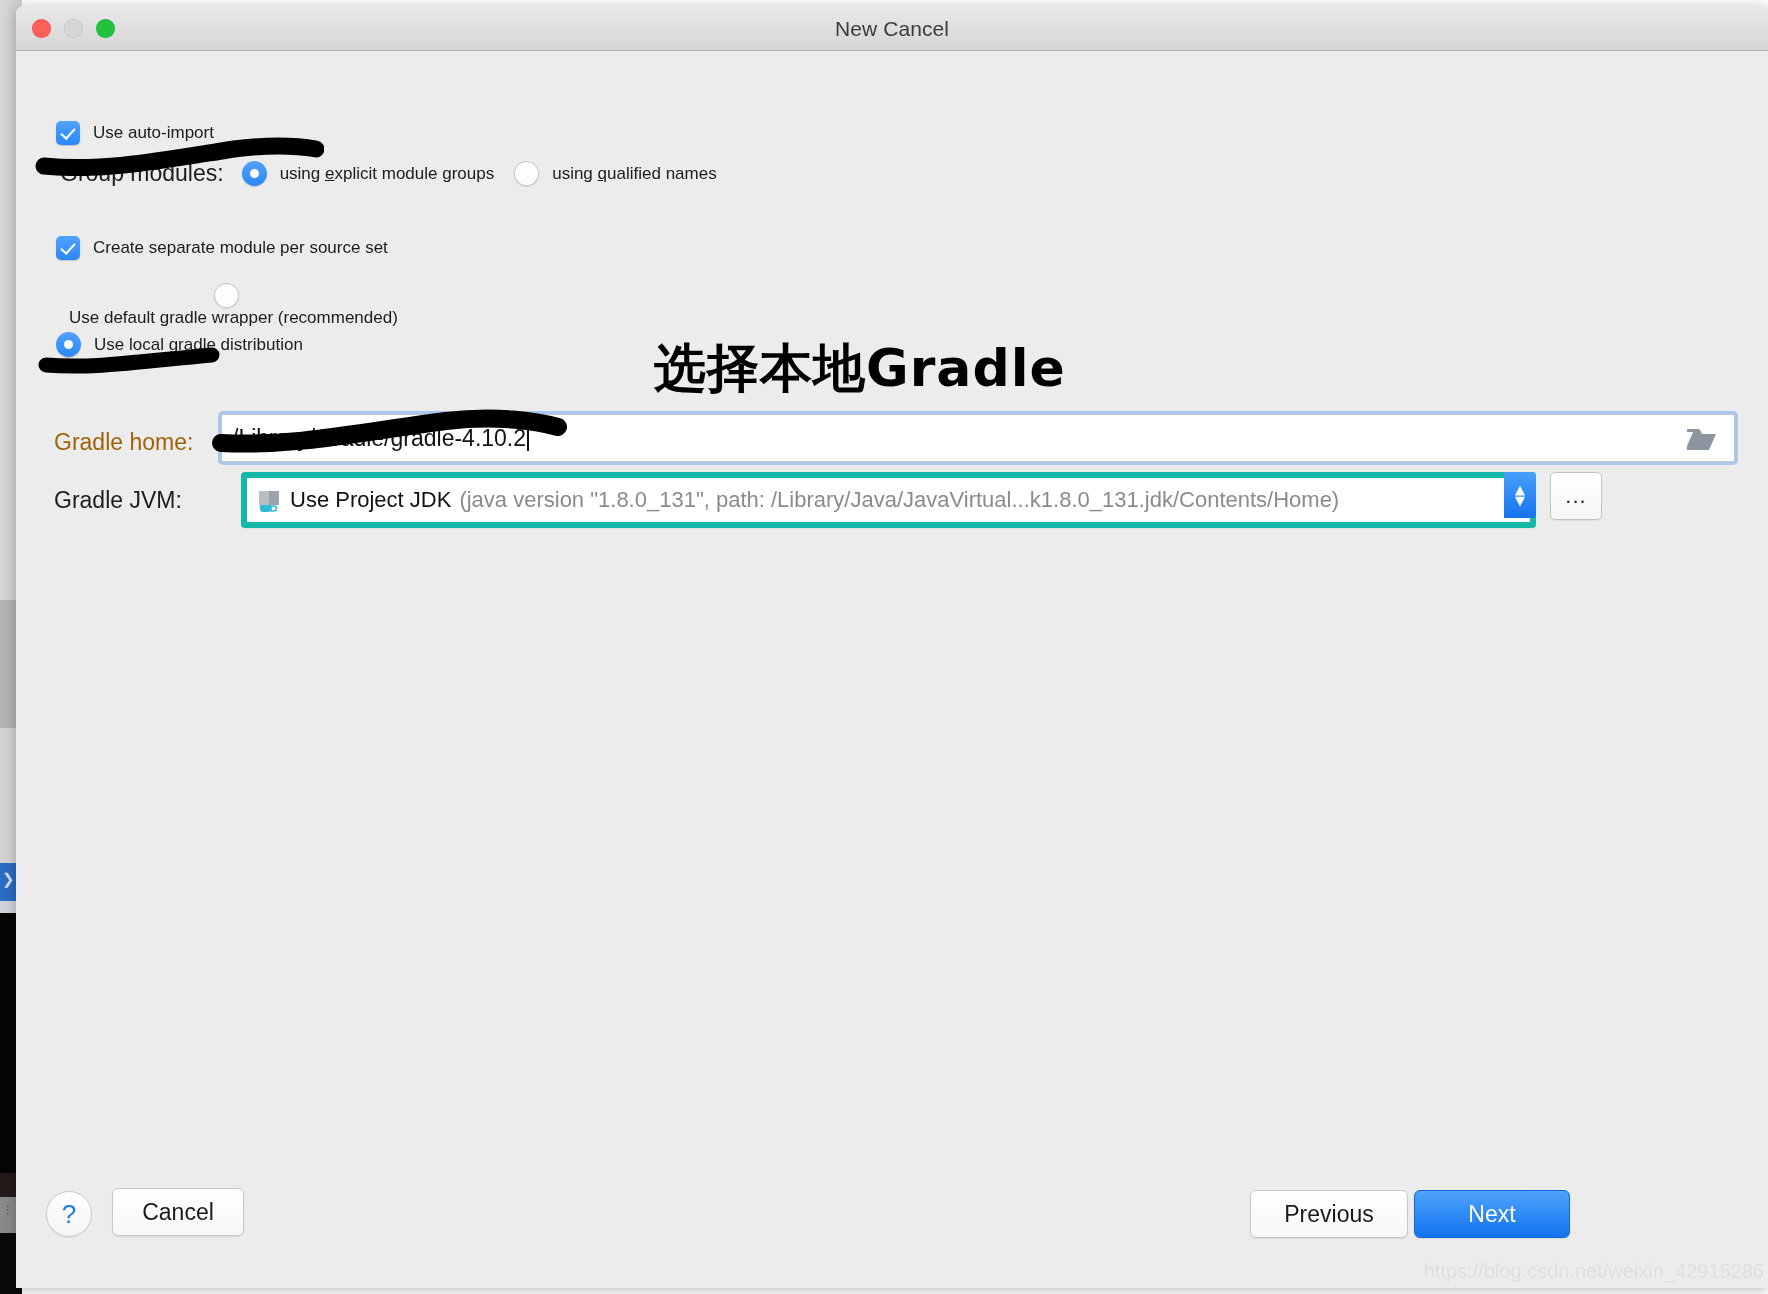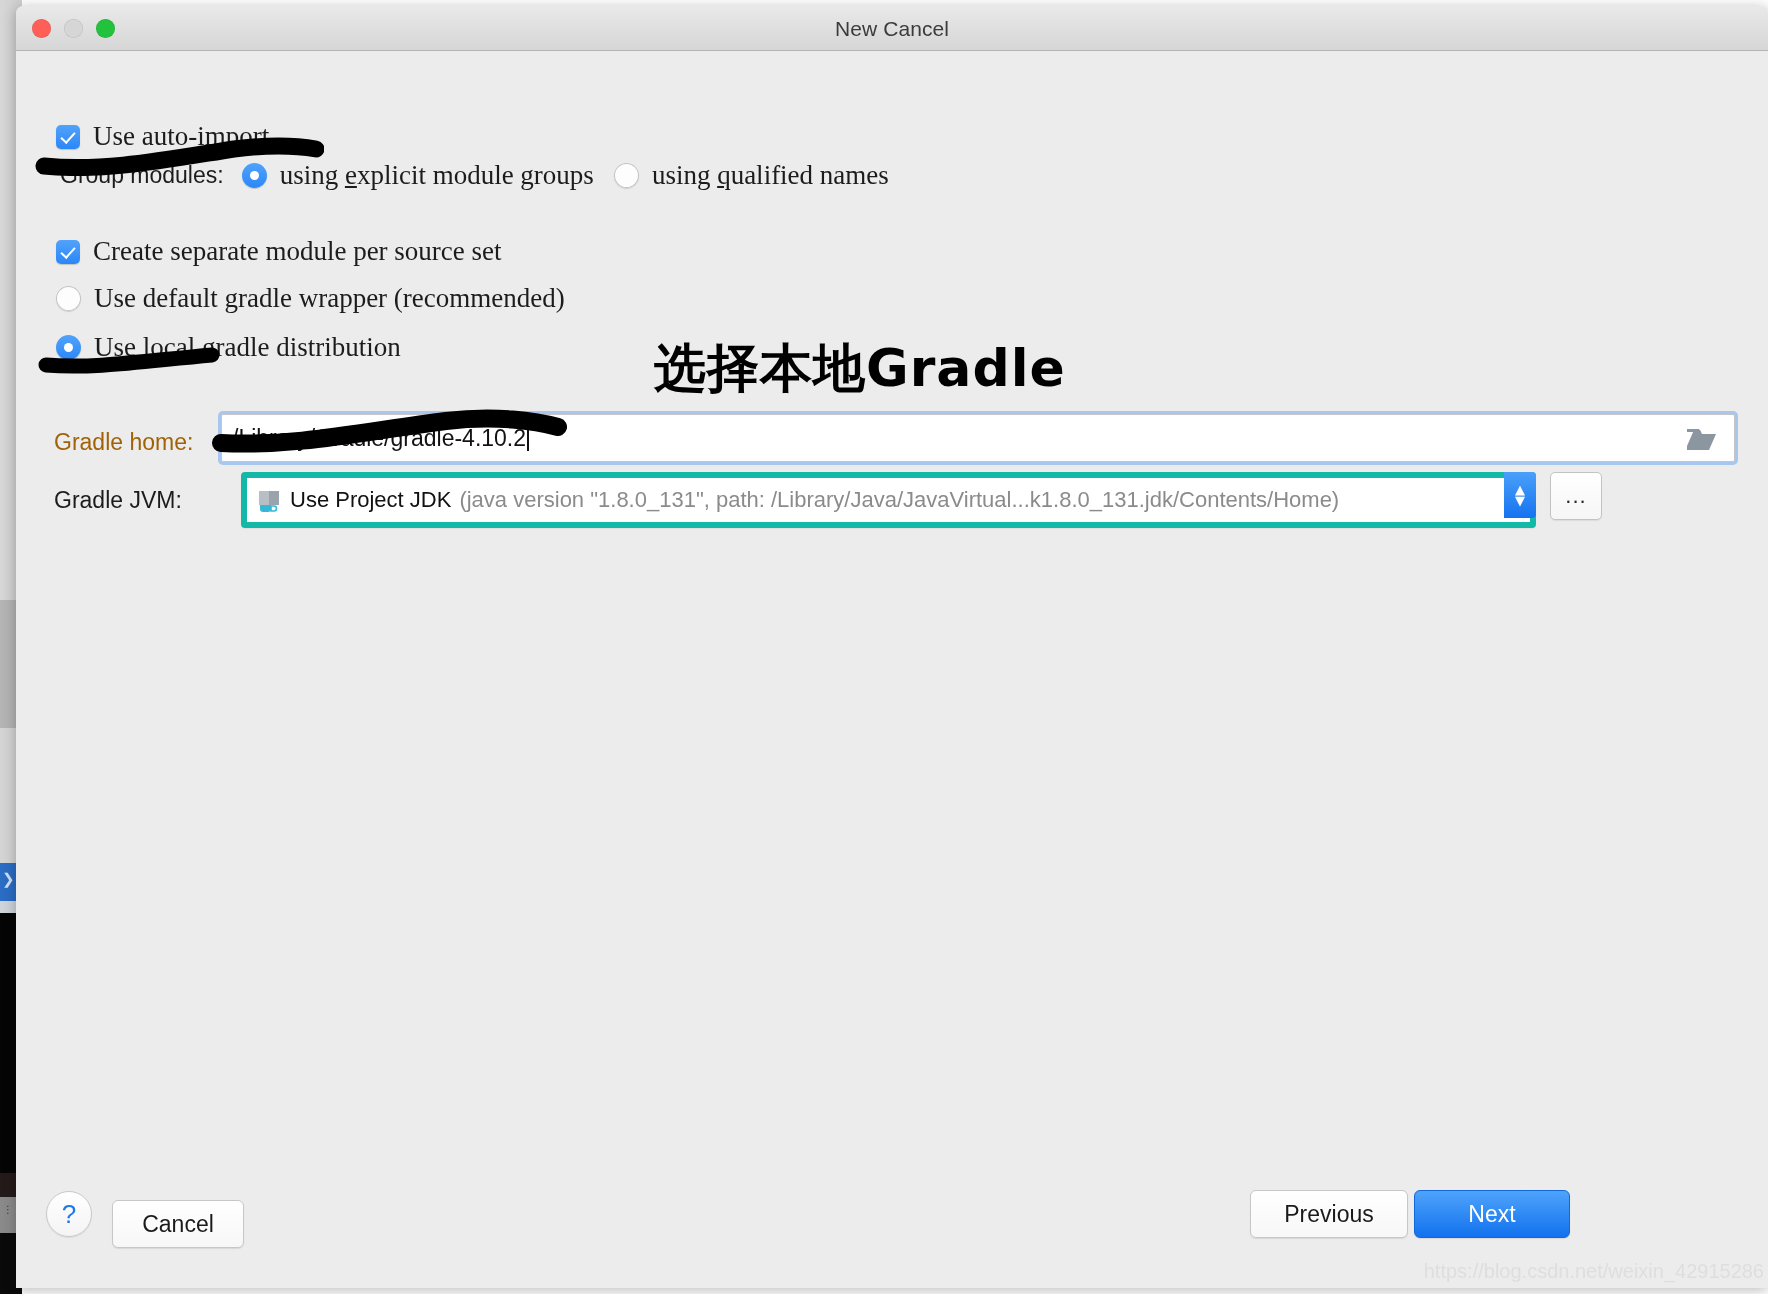--- a/index.html
+++ b/index.html
@@ -135,25 +135,24 @@
   .rb.on::after {
     content: "";
     position: absolute;
     left: 8px; top: 8px;
     width: 9px; height: 9px;
     border-radius: 50%;
     background: #ffffff;
   }
 
   .lbl {
-    font-size: 27px;
+    font-size: 17px;
     color: #1c1c1c;
     margin-left: 13px;
     white-space: nowrap;
-    font-family: Liberation Serif, serif;
   }
   .lbl-plain {
     font-size: 23px;
     color: #1c1c1c;
     white-space: nowrap;
   }
   .mnemonic { text-decoration: underline; }
 
   
   #gradle-home-label { position: absolute; left: 38px; top: 378px; font-size: 23px; color: #a16207; }
@@ -275,21 +274,21 @@
     position: absolute;
     height: 46px;
     border-radius: 6px;
     display: flex;
     align-items: center;
     justify-content: center;
     font-size: 23px;
     box-shadow: 0 1px 1px rgba(0,0,0,0.09);
   }
   #cancel-button {
-    left: 96px; top: 31px; width: 130px;
+    left: 96px; top: 19px; width: 130px;
     background: linear-gradient(180deg,#ffffff,#f7f7f7);
     border: 1px solid #c7c7c7;
     color: #1a1a1a;
   }
   #previous-button {
     left: 1234px; top: 21px; width: 156px;
     background: linear-gradient(180deg,#ffffff,#f7f7f7);
     border: 1px solid #c7c7c7;
     color: #1a1a1a;
   }
@@ -347,21 +346,21 @@
       <div class="lbl">using <span class="mnemonic">e</span>xplicit module groups</div>
       <div class="rb" style="margin-left:20px;"></div>
       <div class="lbl">using <span class="mnemonic">q</span>ualified names</div>
     </div>
 
     <div class="row" style="left:40px; top:185px;">
       <div class="cb checked"></div>
       <div class="lbl">Create separate module per source set</div>
     </div>
 
-    <div class="row" style="left:40px; top:232px;">
+    <div class="row" style="left:40px; top:232px;flex-direction:column;">
       <div class="rb"></div>
       <div class="lbl">Use default gradle wrapper (recommended)</div>
     </div>
 
     <div class="row" style="left:40px; top:281px;">
       <div class="rb on"></div>
       <div class="lbl">Use local gradle distribution</div>
     </div>
 
     <div id="gradle-home-label">Gradle home:</div>

